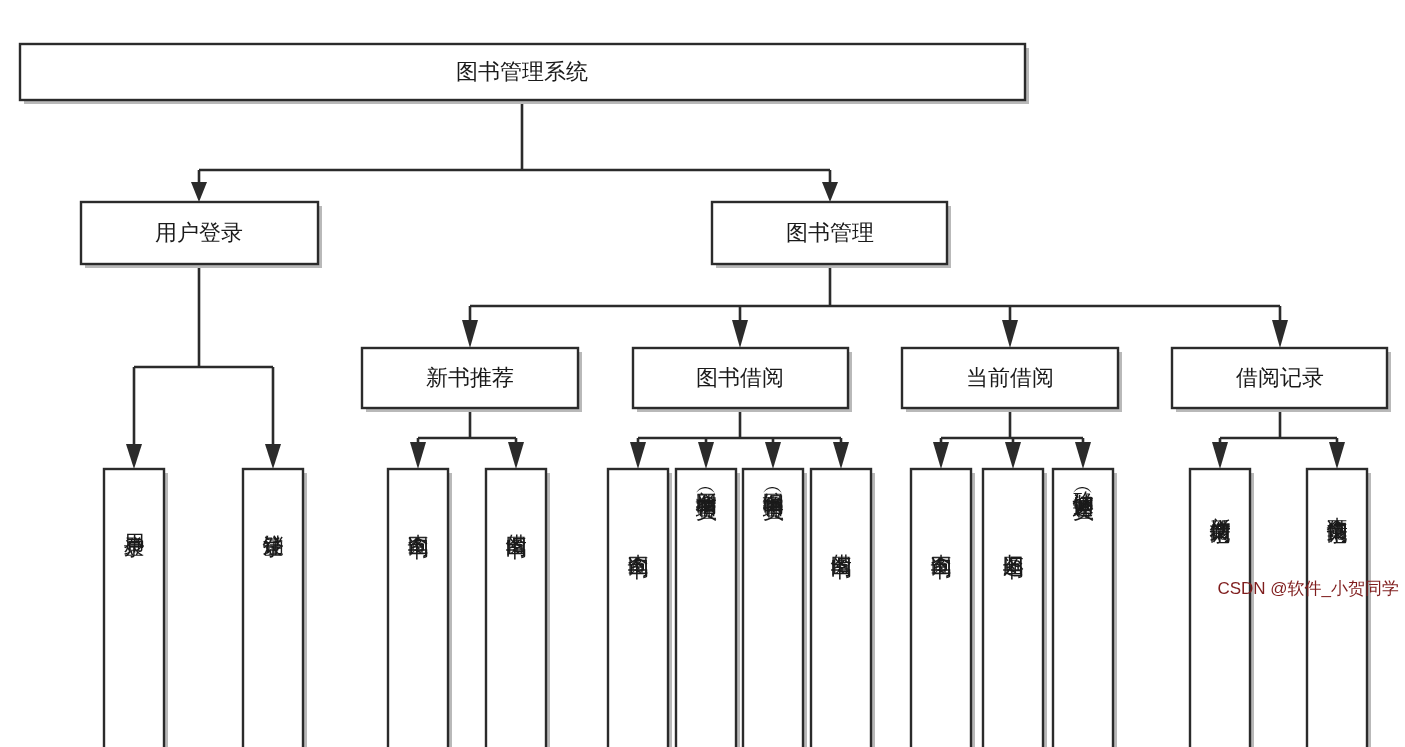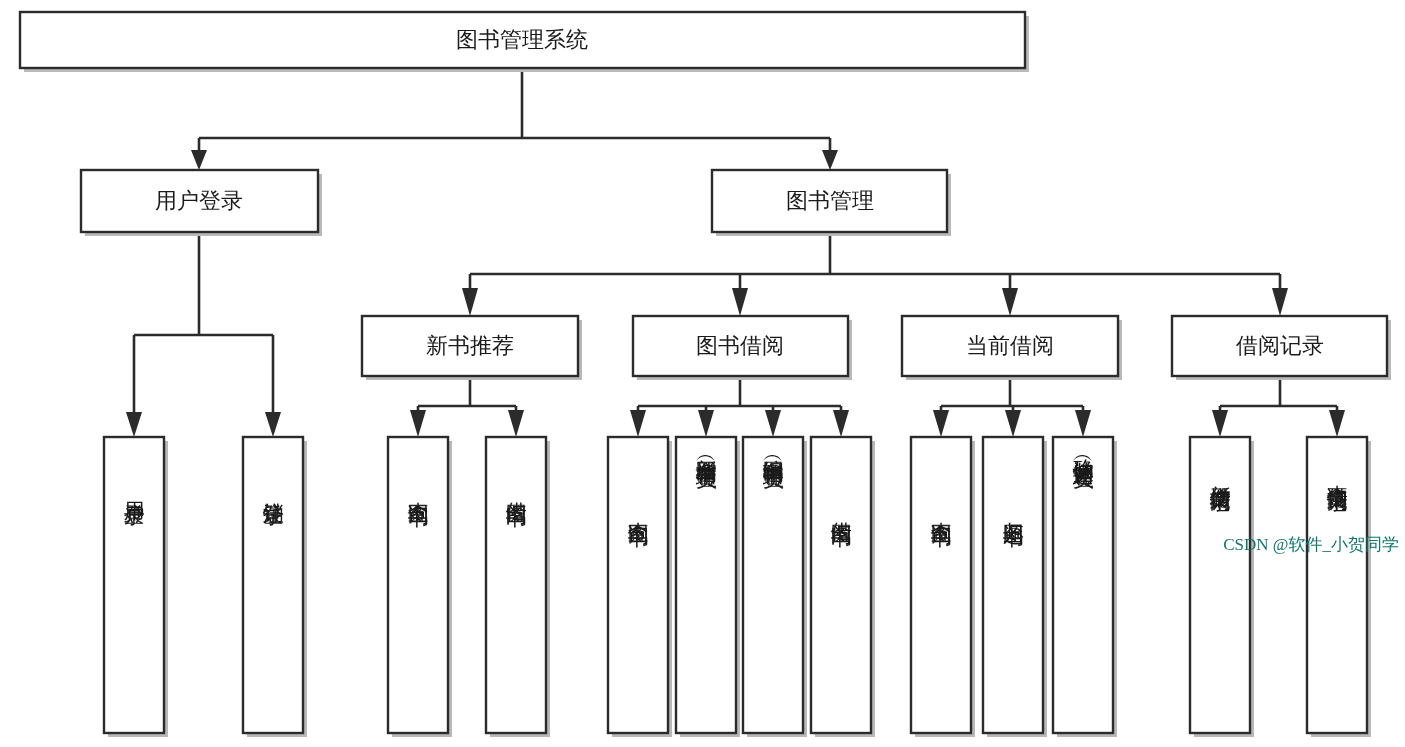--- a/index.html
+++ b/index.html
@@ -11,20 +11,21 @@
     width: 1405px;
     height: 747px;
     font-family: "Liberation Sans", "DejaVu Sans", sans-serif;
     overflow: hidden;
   }
   #diagram-root {
     position: relative;
     width: 1405px;
     height: 574px;
     background: #ffffff;
+    margin-top: 32px;
   }
   svg.diagram-canvas {
     position: absolute;
     left: 0;
     top: 0;
     width: 1405px;
     height: 747px;
   }
   .node-box {
     fill: #ffffff;
@@ -63,24 +64,24 @@
     font-family: "Liberation Sans", "DejaVu Sans", sans-serif;
     font-size: 21px;
     line-height: 1.08;
     color: #1a1a1a;
     letter-spacing: 1.5px;
     white-space: nowrap;
   }
   .watermark {
     position: absolute;
     right: 6px;
-    bottom: 18px;
-    font-family: Liberation Serif, serif;
+    bottom: 6px;
+    font-family: Liberation Sans, sans-serif;
     font-size: 17px;
-    color: #0f766e;
+    color: #7f1d1d;
     white-space: nowrap;
   }
 </style>
 </head>
 <body>
 
 <div id="diagram-root">
 
   <svg class="diagram-canvas" viewBox="0 0 1405 747">
     <defs>

